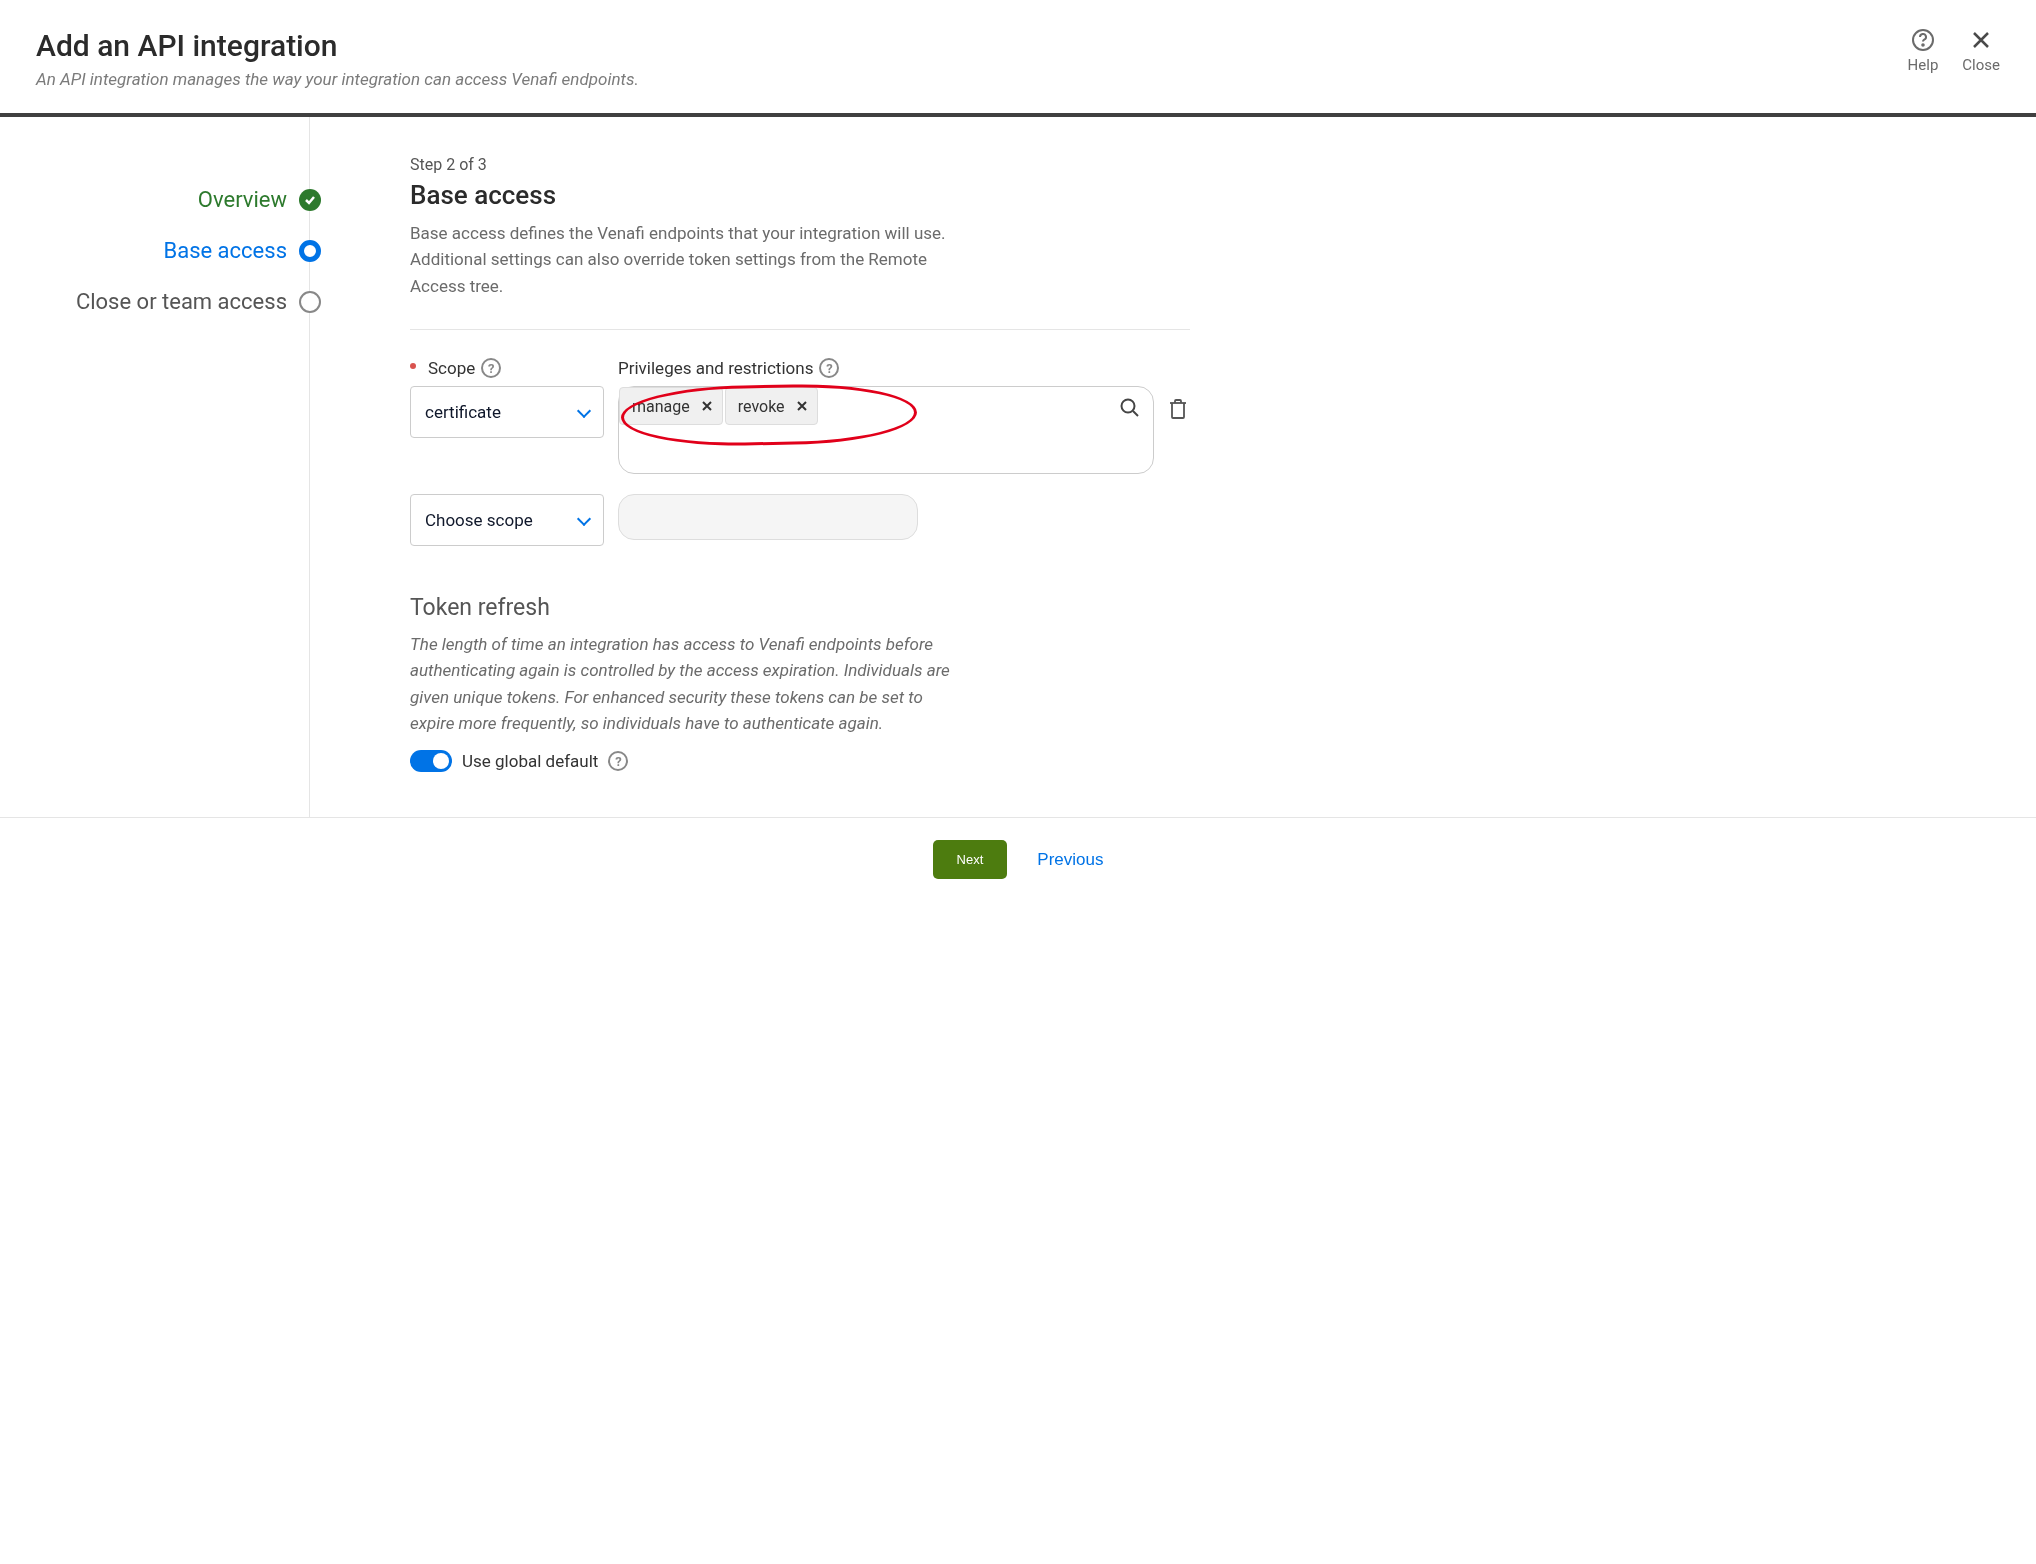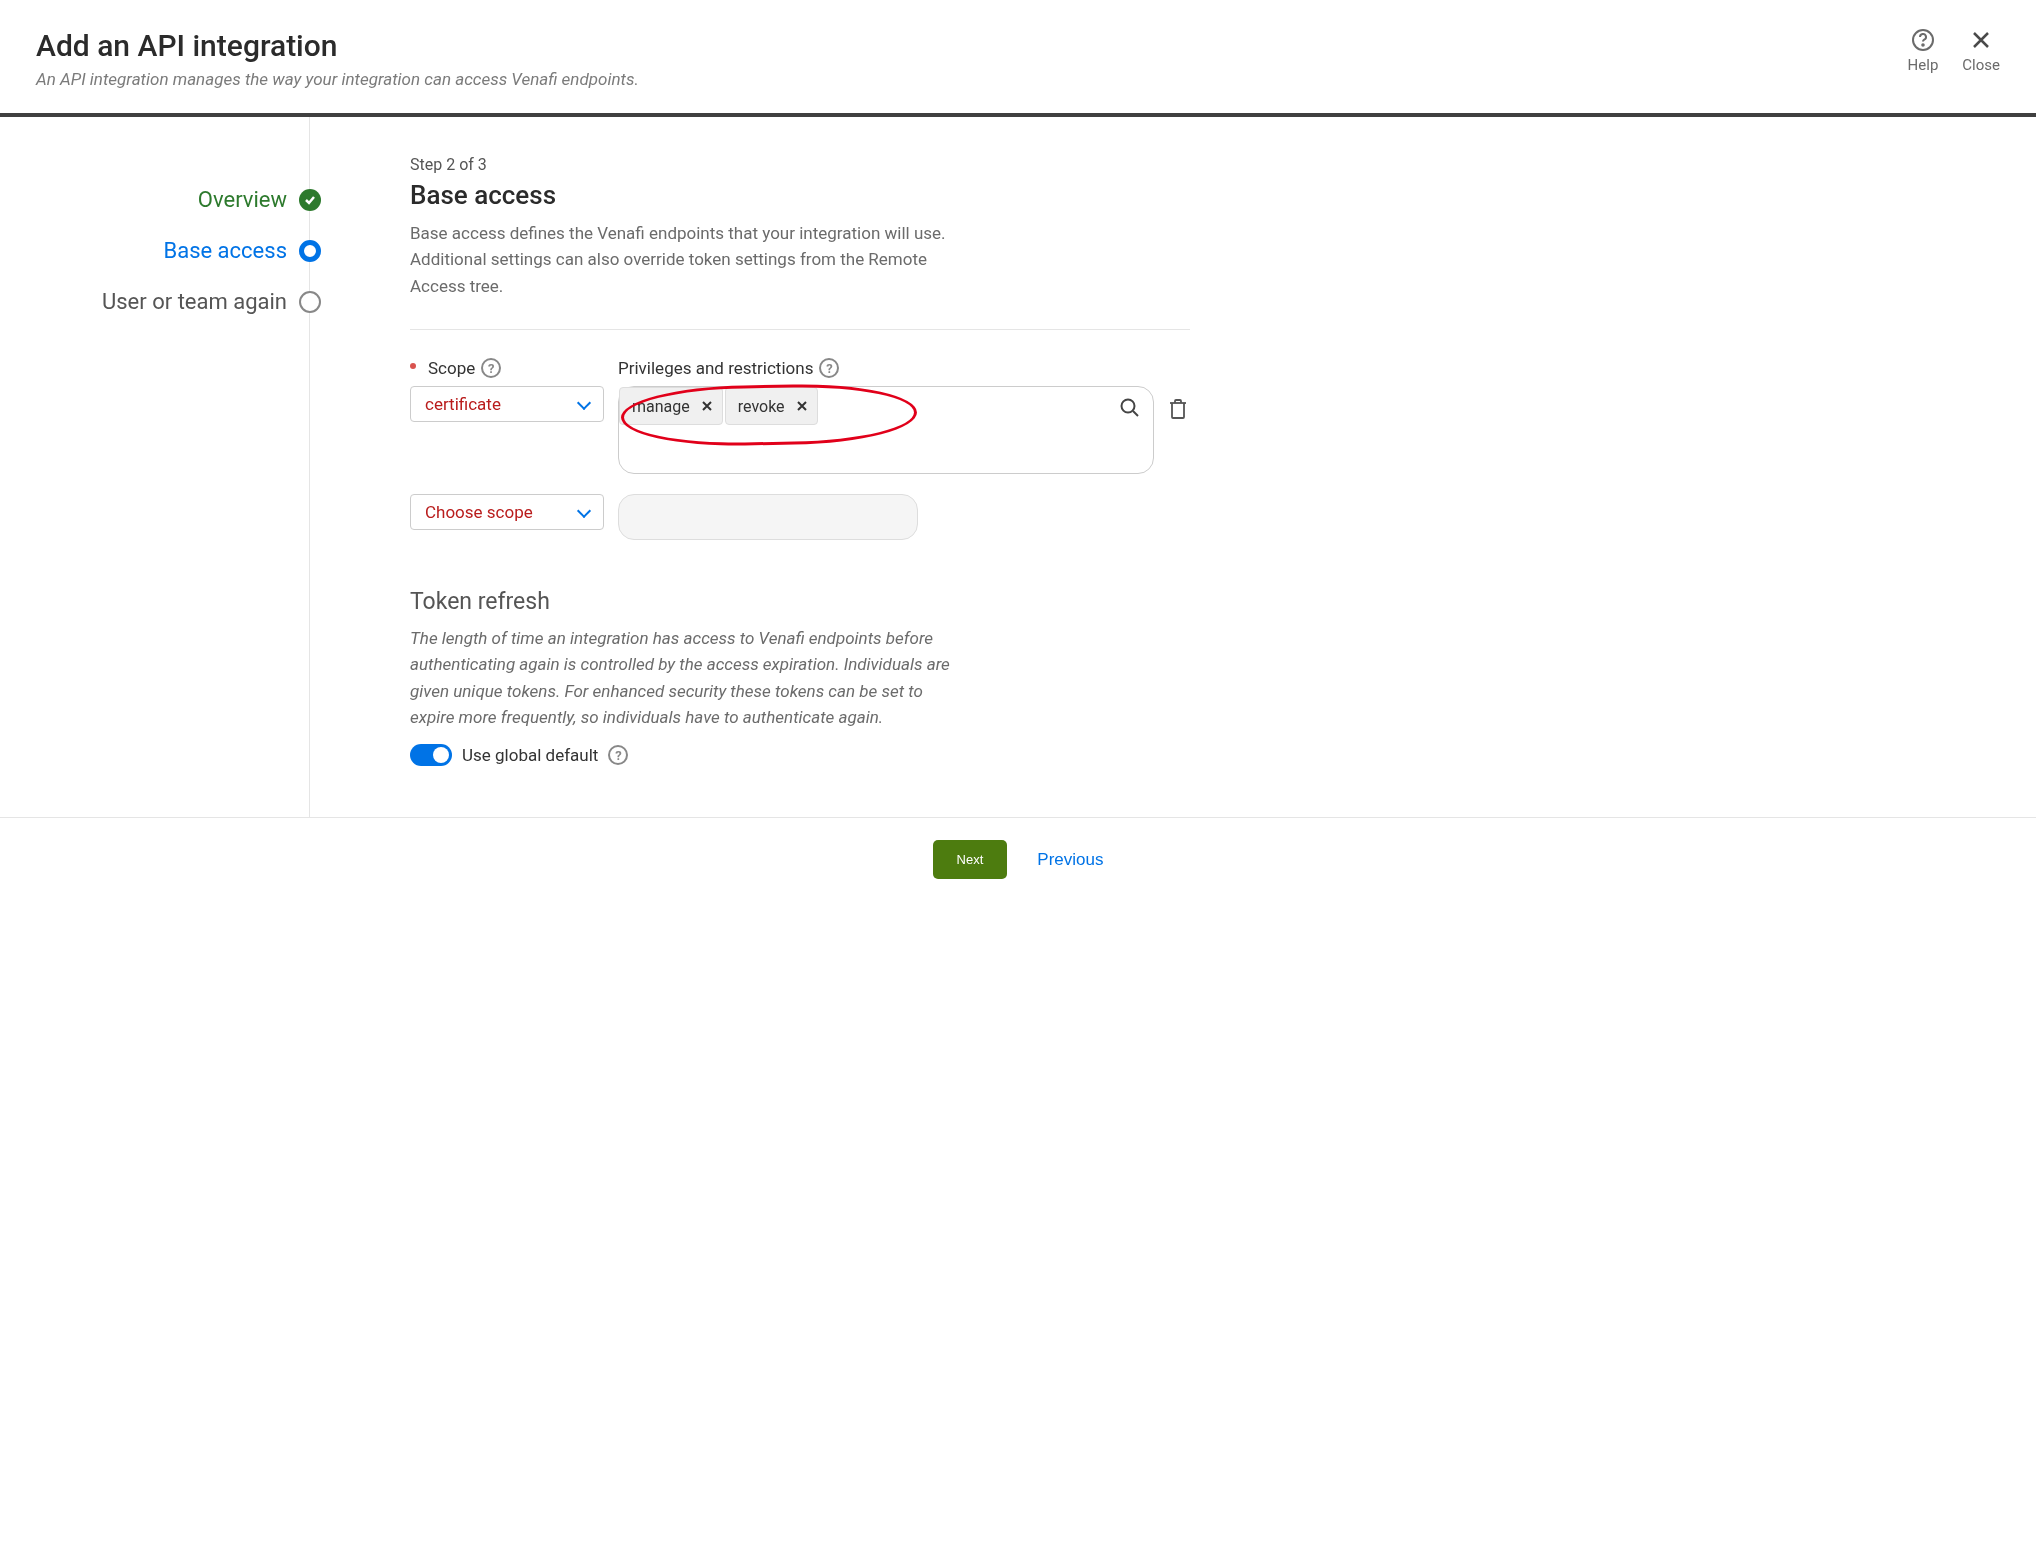--- a/index.html
+++ b/index.html
@@ -148,28 +148,28 @@
       position: relative; top: -2px;
     }
     .field-label { font-size: 17px; color: #333; }
     .help-icon {
       width: 20px; height: 20px; border: 2px solid #888; border-radius: 50%;
       display: inline-flex; align-items: center; justify-content: center;
       font-size: 13px; color: #888; font-weight: bold; cursor: pointer; flex-shrink: 0;
     }
     .select-box {
       width: 194px;
-      height: 36px;
+      height: 52px;
       border: 1px solid #ccc;
       border-radius: 4px;
       display: flex;
       align-items: center;
       justify-content: space-between;
       padding: 0 14px;
-      color: #b91c1c;
+      color: #0f172a;
       font-size: 17px;
       cursor: pointer;
       background: #fff;
     }
     .chevron-down {
       width: 12px; height: 12px; position: relative;
     }
     .chevron-down::after {
       content: '';
       display: block;
@@ -321,21 +321,21 @@
           <svg width="12" height="12" viewBox="0 0 12 12" fill="none" stroke="#fff" stroke-width="2.5">
               <path d="M2 6 L5 9 L10 3"></path>
             </svg>
         </div>
       </div>
       <div class="step current">
         <span class="step-label">Base access</span>
         <div class="step-circle"></div>
       </div>
       <div class="step upcoming">
-        <span class="step-label">User or team again</span>
+        <span class="step-label">Close or team access</span>
         <div class="step-circle"></div>
       </div>
     </div>
   </div>
 
   <div class="main">
     <div class="step-indicator">Step 2 of 3</div>
     <h2>Base access</h2>
     <p class="desc">Base access defines the Venafi endpoints that your integration will use. Additional settings can also override token settings from the Remote Access tree.</p>
     <hr class="hr">

